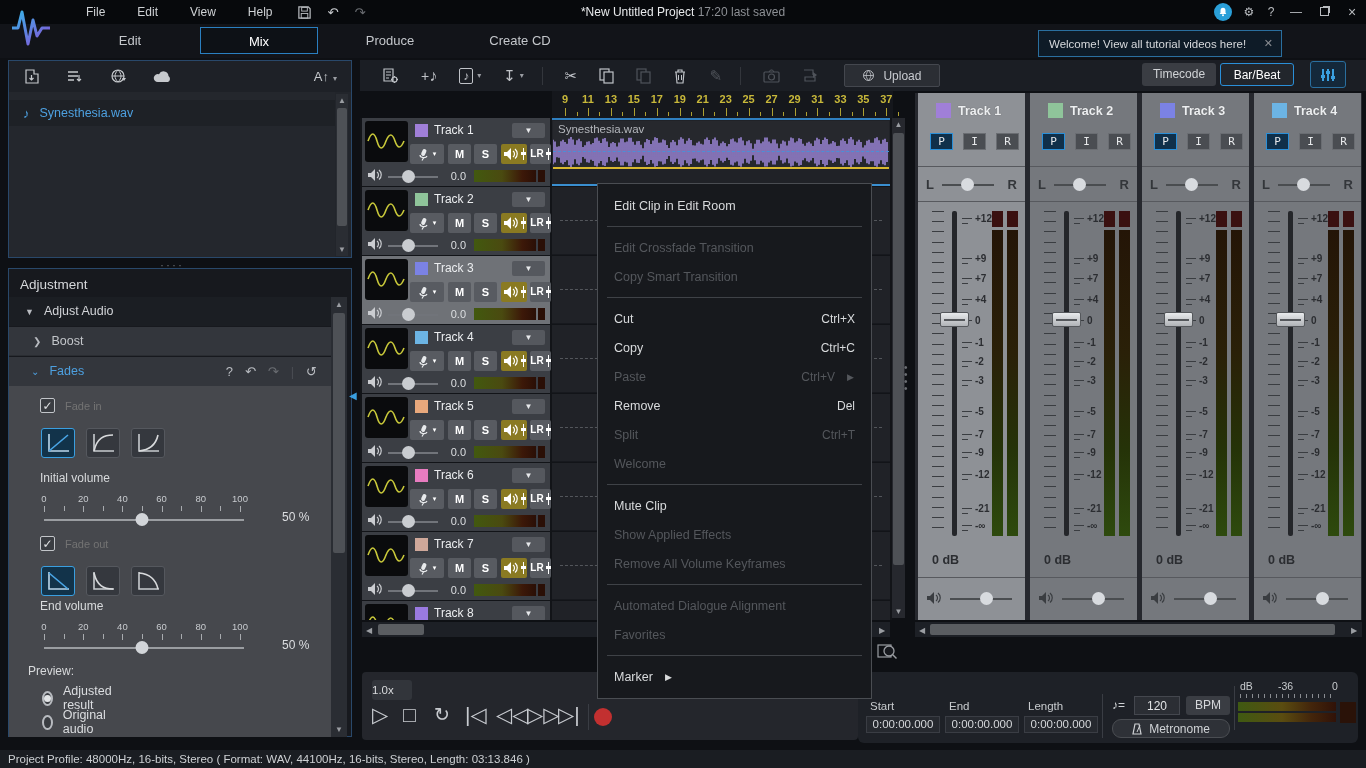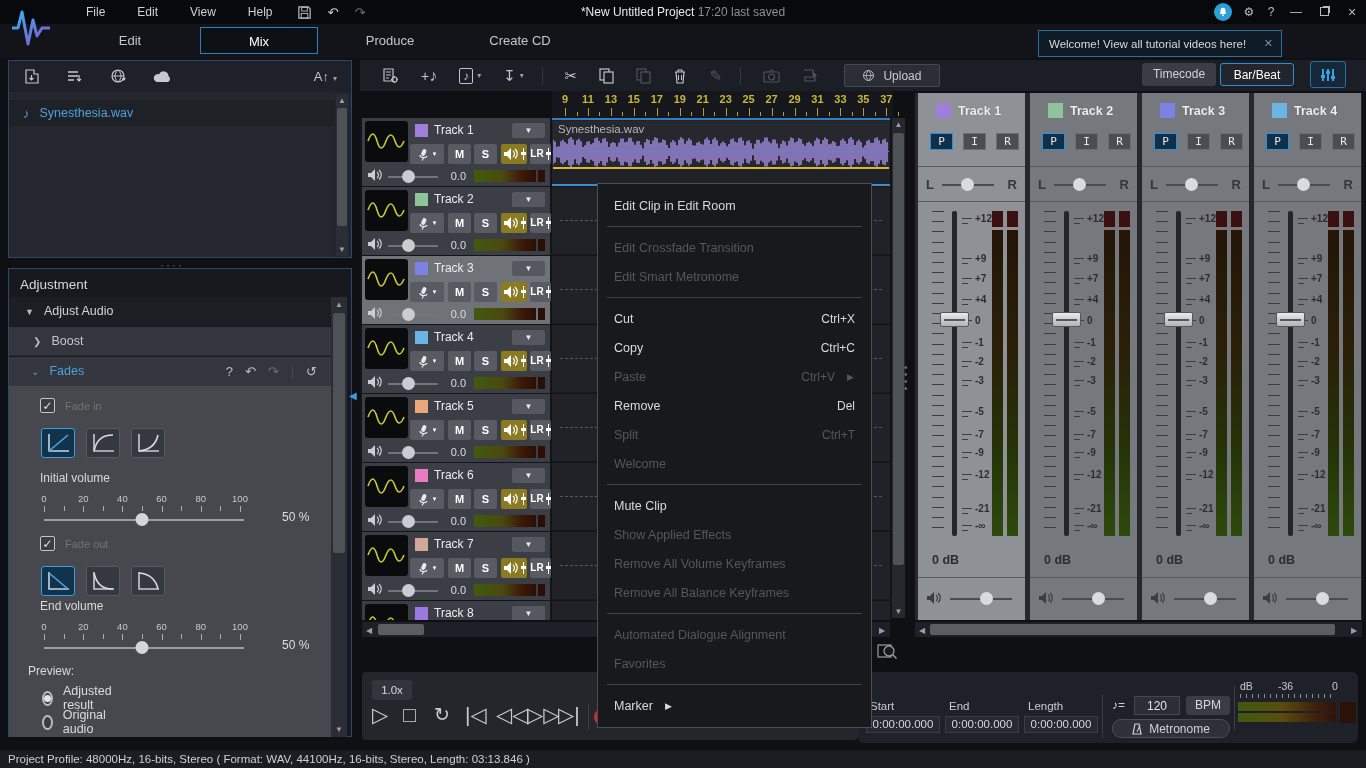--- a/index.html
+++ b/index.html
@@ -127,21 +127,21 @@
   
   #t-vscroll { left:892px; top:118px; width:13px; height:500px; background:#26282e;}
   #t-hscroll { left:362px; top:622px; width:528px; height:15px; background:#1d2026;}
   .hthumb { position:absolute; top:2px; height:11px; background:#5a5d61; border-radius:2px;}
   #zoom-tool { left:876px; top:640px; width:26px; height:24px; color:#9a9da2;}
   #split-dots-v { left:904px; top:364px; width:8px; color:#6a6d72; font-size:10px; line-height:7px; z-index:3;}
   #split-dots-h { left:160px; top:258px; color:#6a6d72; font-size:12px; letter-spacing:2px; z-index:3;}
 
   
   #transport { left:362px; top:672px; width:496px; height:68px; background:#24262c; border-radius:4px;}
-  #speed-btn { position:absolute; left:10px; top:8px; width:40px; height:20px; background:#32353b; border-radius:3px; font-size:11.5px; color:#d8dadc; text-align:center; line-height:20px;}
+  #speed-btn { position:absolute; left:10px; top:8px; width:40px; height:20px; background:#32353b; border-radius:3px; font-size:11.5px; color:#d8dadc; text-align:left; line-height:20px;}
   .tr-btn { position:absolute; top:31px; font-size:21px; color:#c8cbd0; }
   #rec-btn { position:absolute; left:232px; top:36px; width:18px; height:18px; border-radius:50%; background:#c23030;}
   #tr-sep { position:absolute; left:226px; top:32px; width:1px; height:26px; background:#3a3d44;}
 
   
   #info-panel { left:858px; top:672px; width:500px; height:71px; background:#1e2127; border-radius:6px;}
   .tf-label { position:absolute; top:28px; font-size:11.5px; color:#c8cbce;}
   .tf-box { position:absolute; top:44px; width:74px; height:17px; background:#26292f; border:1px solid #3a3d44; font-size:11.5px; color:#d5d7da; text-align:center; line-height:15px;}
   .info-sep { position:absolute; top:22px; width:1px; height:44px; background:#3a3d44;}
   #note-eq { position:absolute; left:254px; top:26px; font-size:12px; color:#d0d3d6;}
@@ -1466,21 +1466,21 @@
 
   <div class="abs" id="ctx-menu">
       <div class="cm-item">
         <span>Edit Clip in Edit Room</span>
       </div>
       <div class="cm-sep"></div>
       <div class="cm-item dis">
         <span>Edit Crossfade Transition</span>
       </div>
       <div class="cm-item dis">
-        <span>Edit Smart Metronome</span>
+        <span>Copy Smart Transition</span>
       </div>
       <div class="cm-sep"></div>
       <div class="cm-item">
         <span>Cut</span>
         <span class="cm-sc">Ctrl+X</span>
       </div>
       <div class="cm-item">
         <span>Copy</span>
         <span class="cm-sc">Ctrl+C</span>
       </div>
@@ -1503,23 +1503,20 @@
       <div class="cm-sep"></div>
       <div class="cm-item">
         <span>Mute Clip</span>
       </div>
       <div class="cm-item dis">
         <span>Show Applied Effects</span>
       </div>
       <div class="cm-item dis">
         <span>Remove All Volume Keyframes</span>
       </div>
-      <div class="cm-item dis">
-        <span>Remove All Balance Keyframes</span>
-      </div>
       <div class="cm-sep"></div>
       <div class="cm-item dis">
         <span>Automated Dialogue Alignment</span>
       </div>
       <div class="cm-item dis">
         <span>Favorites</span>
       </div>
       <div class="cm-sep"></div>
       <div class="cm-item">
         <span>Marker</span>

